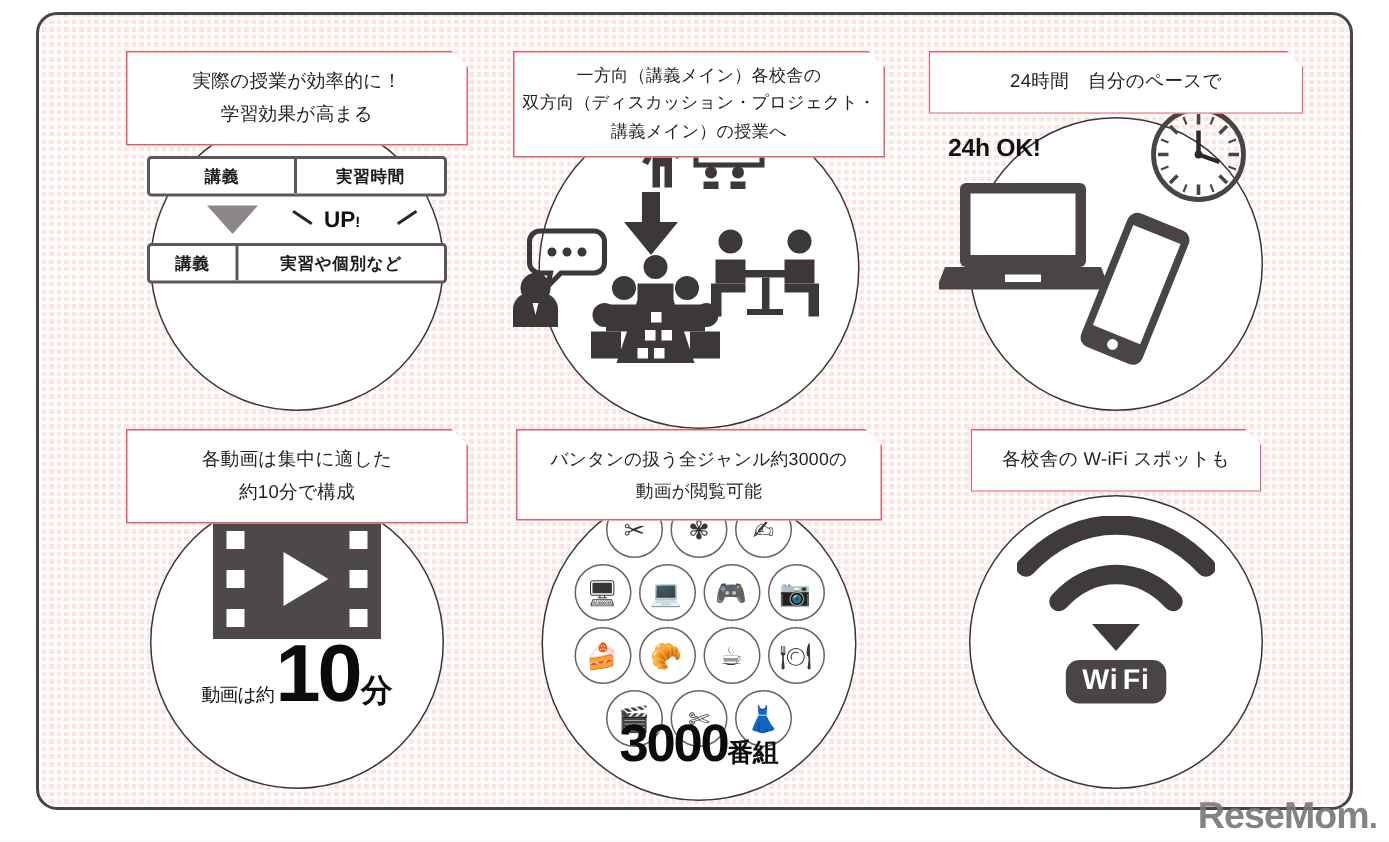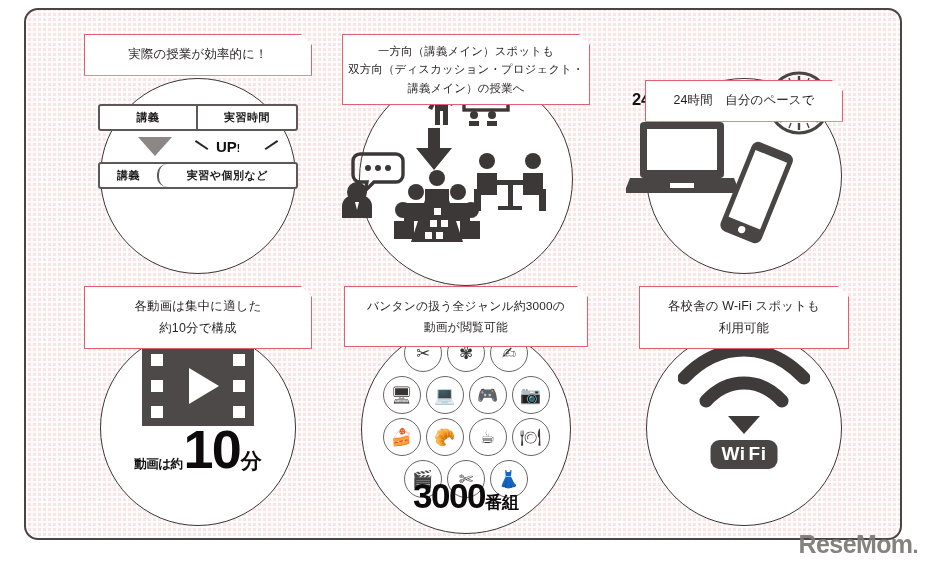--- a/index.html
+++ b/index.html
@@ -57,23 +57,23 @@
     padding: 9px 6px 9px 6px;
     text-align: center;
     font-size: 12.4px;
     line-height: 1.75;
     color: #231f20;
     letter-spacing: 0.2px;
     z-index: 4;
     clip-path: polygon(0 0, calc(100% - 11px) 0, 100% 11px, 100% 100%, 0 100%);
   }
   .cell.c1 .caption { width: 248px; font-size: 11.4px; line-height: 1.62; padding: 7px 4px; }
-  .cell.c2 .caption { width: 198px; margin-top: 46px; }
+  .cell.c2 .caption { width: 250px; }
   .cell.c4 .caption { width: 244px; font-size: 11.8px; }
-  .cell.c5 .caption { width: 210px; }
+  .cell.c5 .caption { width: 194px; }
   .caption .ln { display: block; white-space: nowrap; }
 
   
   .circle {
     position: absolute;
     left: 50%;
     transform: translateX(-50%);
     top: 58px;
     width: 196px;
     height: 196px;
@@ -88,21 +88,21 @@
   .inner { position: absolute; inset: 0; z-index: 3; }
 
   
   .ratio-wrap { position: absolute; left: 50%; transform: translateX(-50%); top: 84px; width: 200px; }
   .ratio-row { display: flex; border: 2.2px solid #5d5757; border-radius: 3px; height: 27px;
                background: #fff; overflow: hidden; }
   .ratio-row .seg { display: flex; align-items: center; justify-content: center;
                     font-size: 11px; font-weight: 700; color: #1c1a1a; letter-spacing: 0.5px; }
   .ratio-row .seg + .seg { border-left: 2.2px solid #5d5757; text-align: right; }
   .r1 .s1 { width: 49%; } .r1 .s2 { width: 51%; }
-  .r2 .s1 { width: 29%; } .r2 .s2 { width: 71%; border-radius: 10px; }
+  .r2 .s1 { width: 29%; } .r2 .s2 { width: 71%; }
 
   .mid-band { position: relative; height: 31px; }
   .tri-down {
     position: absolute; left: 40px; top: 6px;
     width: 0; height: 0;
     border-left: 17px solid transparent;
     border-right: 17px solid transparent;
     border-top: 19px solid #8c8686;
   }
   .up-label { position: absolute; left: 118px; top: 7px; font-size: 15px; font-weight: 800;
@@ -123,21 +123,21 @@
   .film { position: absolute; left: 50%; transform: translateX(-50%); top: 74px;
           width: 112px; height: 80px; background: #4e4949; }
   .film .perf { position: absolute; width: 12px; height: 12px; background: #fff; }
   .film .perf.l { left: 9px; } .film .perf.r { right: 9px; }
   .film .p1 { top: 8px; } .film .p2 { top: 34px; } .film .p3 { top: 60px; }
   .film .play { position: absolute; left: 47px; top: 22px; width: 0; height: 0;
                 border-top: 18px solid transparent; border-bottom: 18px solid transparent;
                 border-left: 30px solid #ffffff; }
   .ten-line { position: absolute; left: 50%; transform: translateX(-50%); top: 155px;
               display: flex; align-items: baseline; white-space: nowrap; }
-  .ten-line .pre { font-size: 12.5px; font-weight: 700; color: #121010; letter-spacing: -0.5px; text-align: center; }
+  .ten-line .pre { font-size: 12.5px; font-weight: 400; color: #121010; letter-spacing: -0.5px; text-align: center; }
   .ten-line .big { font-size: 54px; font-weight: 800; color: #0c0a0a; line-height: 0.85;
                    letter-spacing: -2px; margin: 0 1px; }
   .ten-line .suf { font-size: 21px; font-weight: 800; color: #0c0a0a; }
 
   
   .genres { position: absolute; left: 50%; transform: translateX(-50%); top: 62px; width: 178px; }
   .grow { display: flex; justify-content: center; gap: 5px; margin-bottom: 4px; }
   .gic { width: 38px; height: 38px; border-radius: 50%; border: 1.6px solid #6a6565;
          background: #fff; display: flex; align-items: center; justify-content: center;
          font-size: 17px; color: #3a3535; line-height: 1; }
@@ -163,20 +163,21 @@
   #watermark .dot { font-size: 22px; }
 </style>
 </head>
 <body>
 
 <div id="slide-frame">
 
   <div class="cell c0">
     <div class="caption">
       <span class="ln">実際の授業が効率的に！</span>
+      <span class="ln">学習効果が高まる</span>
     </div>
     <div class="circle"></div>
     <div class="inner">
       <div class="ratio-wrap">
         <div class="ratio-row r1">
           <div class="seg s1">講義</div>
           <div class="seg s2">実習時間</div>
         </div>
         <div class="mid-band">
           <div class="tri-down"></div>
@@ -187,21 +188,21 @@
         <div class="ratio-row r2">
           <div class="seg s1">講義</div>
           <div class="seg s2">実習や個別など</div>
         </div>
       </div>
     </div>
   </div>
 
   <div class="cell c1">
     <div class="caption">
-      <span class="ln">一方向（講義メイン）スポットも</span>
+      <span class="ln">一方向（講義メイン）各校舎の</span>
       <span class="ln">双方向（ディスカッション・プロジェクト・</span>
       <span class="ln">講義メイン）の授業へ</span>
     </div>
     <div class="circle"></div>
     <div class="inner">
 
       <svg class="ico" style="left:100px; top:58px;" width="84" height="50" viewBox="0 0 84 50">
         <circle cx="14" cy="7" r="6.4"></circle>
         <path d="M7 16h14l4 10-4 2-3-6v25h-5V33h-3v14H5V26l-3 6-4-2z" transform="translate(4,0)"></path>
         <rect x="33" y="20" width="5" height="2.6" transform="rotate(-16 33 21)"></rect>
@@ -365,21 +366,20 @@
       <div class="prog-line">
         <span class="big">3000</span>
         <span class="suf">番組</span>
       </div>
     </div>
   </div>
 
   <div class="cell c5">
     <div class="caption">
       <span class="ln">各校舎の W-iFi スポットも</span>
-      <span class="ln">利用可能</span>
     </div>
     <div class="circle"></div>
     <div class="inner">
       <svg class="wifi-wrap" width="132" height="92" viewBox="0 0 132 92">
         <path d="M6 34C24 15 44 6 66 6s42 9 60 28" fill="none" stroke="#403b3b" stroke-width="13" stroke-linecap="round"></path>
         <path d="M28 57c11-12 23-18 38-18s27 6 38 18" fill="none" stroke="#403b3b" stroke-width="13" stroke-linecap="round"></path>
         <path d="M50 72h32L66 90z" fill="#403b3b"></path>
       </svg>
       <div class="wifi-badge">
         <span>Wi</span><span class="sp"></span><span>Fi</span>

